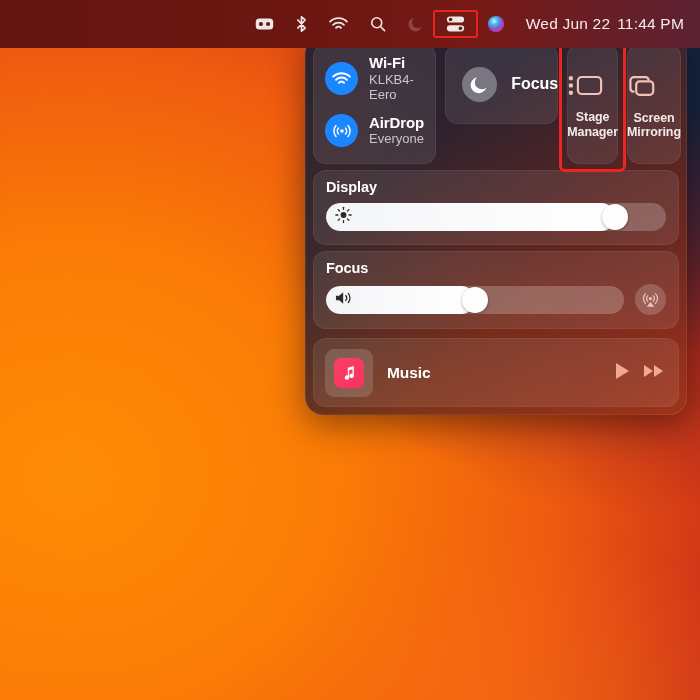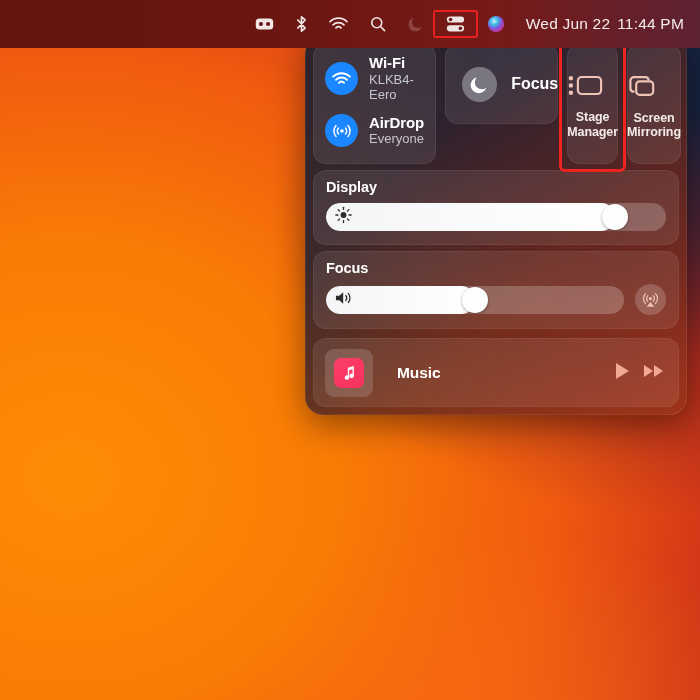--- a/index.html
+++ b/index.html
@@ -121,21 +121,21 @@
     background:#fdfdfd; box-shadow:0 1px 3px rgba(0,0,0,.35);
   }
   .sl-glyph{ position:absolute; left:9px; top:50%; transform:translateY(-50%); z-index:2; }
   .airplay-btn{
     width:31px; height:31px; border-radius:50%; flex:0 0 31px;
     background:rgba(255,255,255,.19);
     display:flex; align-items:center; justify-content:center;
   }
 
   
-  .cc-music{ margin-top:9px; height:69px; display:flex; align-items:center; padding:0 14px 0 12px; gap:24px; }
+  .cc-music{ margin-top:9px; height:69px; display:flex; align-items:center; padding:0 14px 0 12px; gap:14px; }
   .music-art{
     width:48px; height:48px; border-radius:9px; flex:0 0 48px;
     background:rgba(255,255,255,.15);
     display:flex; align-items:center; justify-content:center;
   }
   .music-icon{
     width:30px; height:30px; border-radius:7px;
     background:linear-gradient(150deg,#fc3f6a,#f7325c);
     display:flex; align-items:center; justify-content:center;
   }

